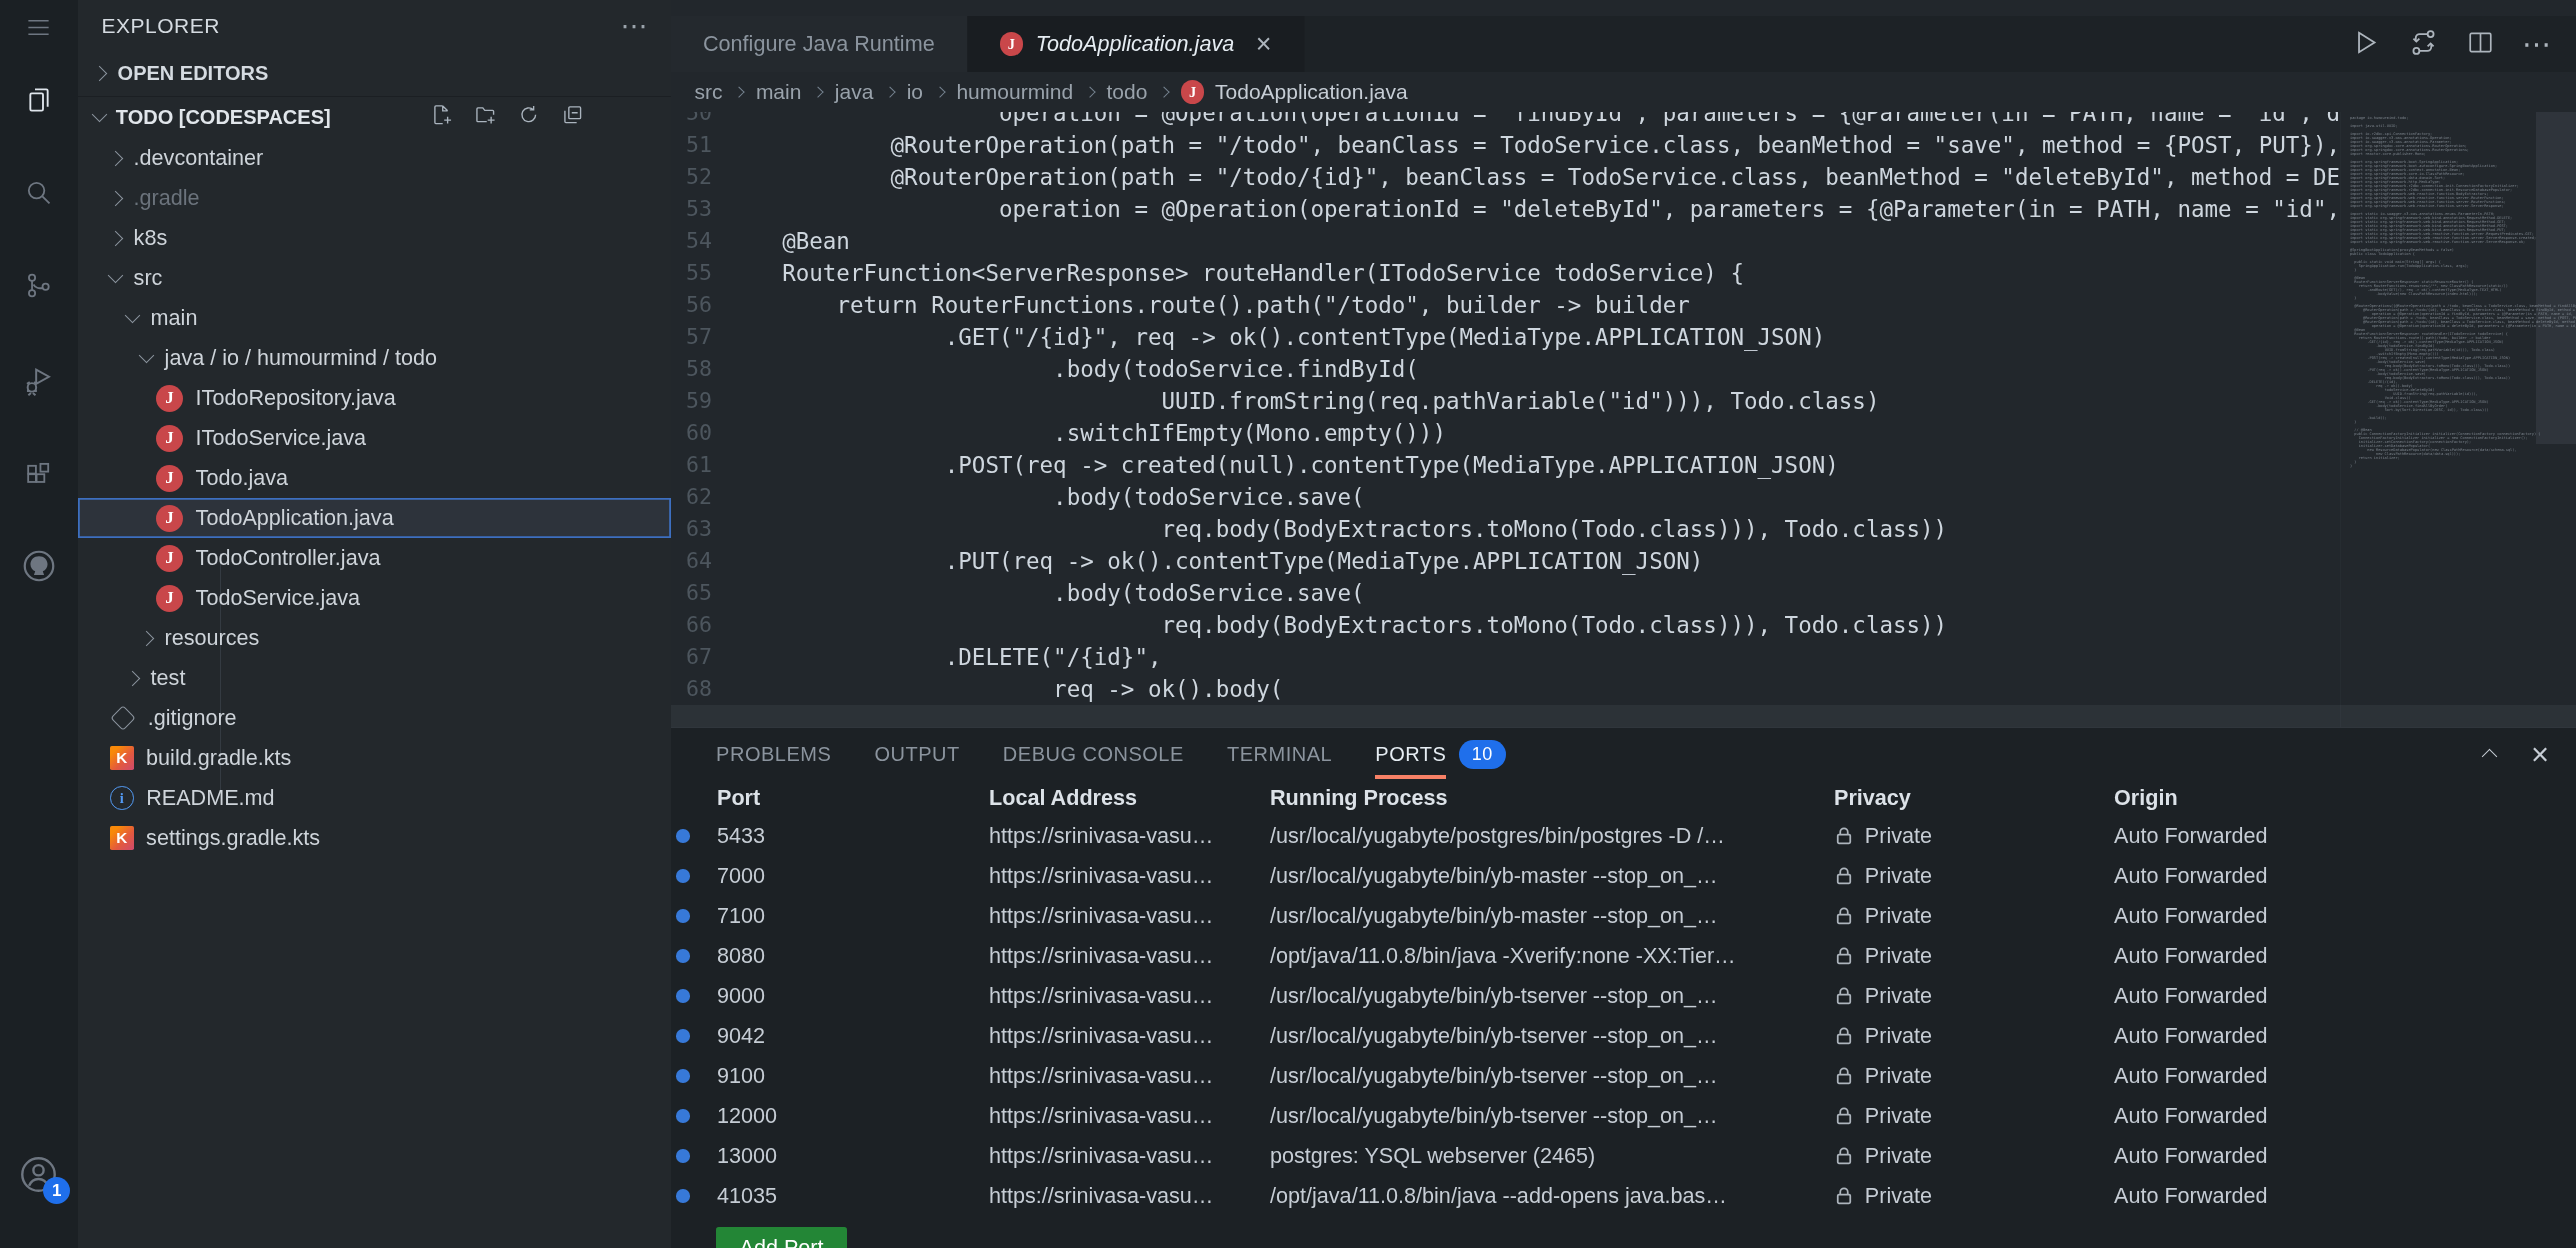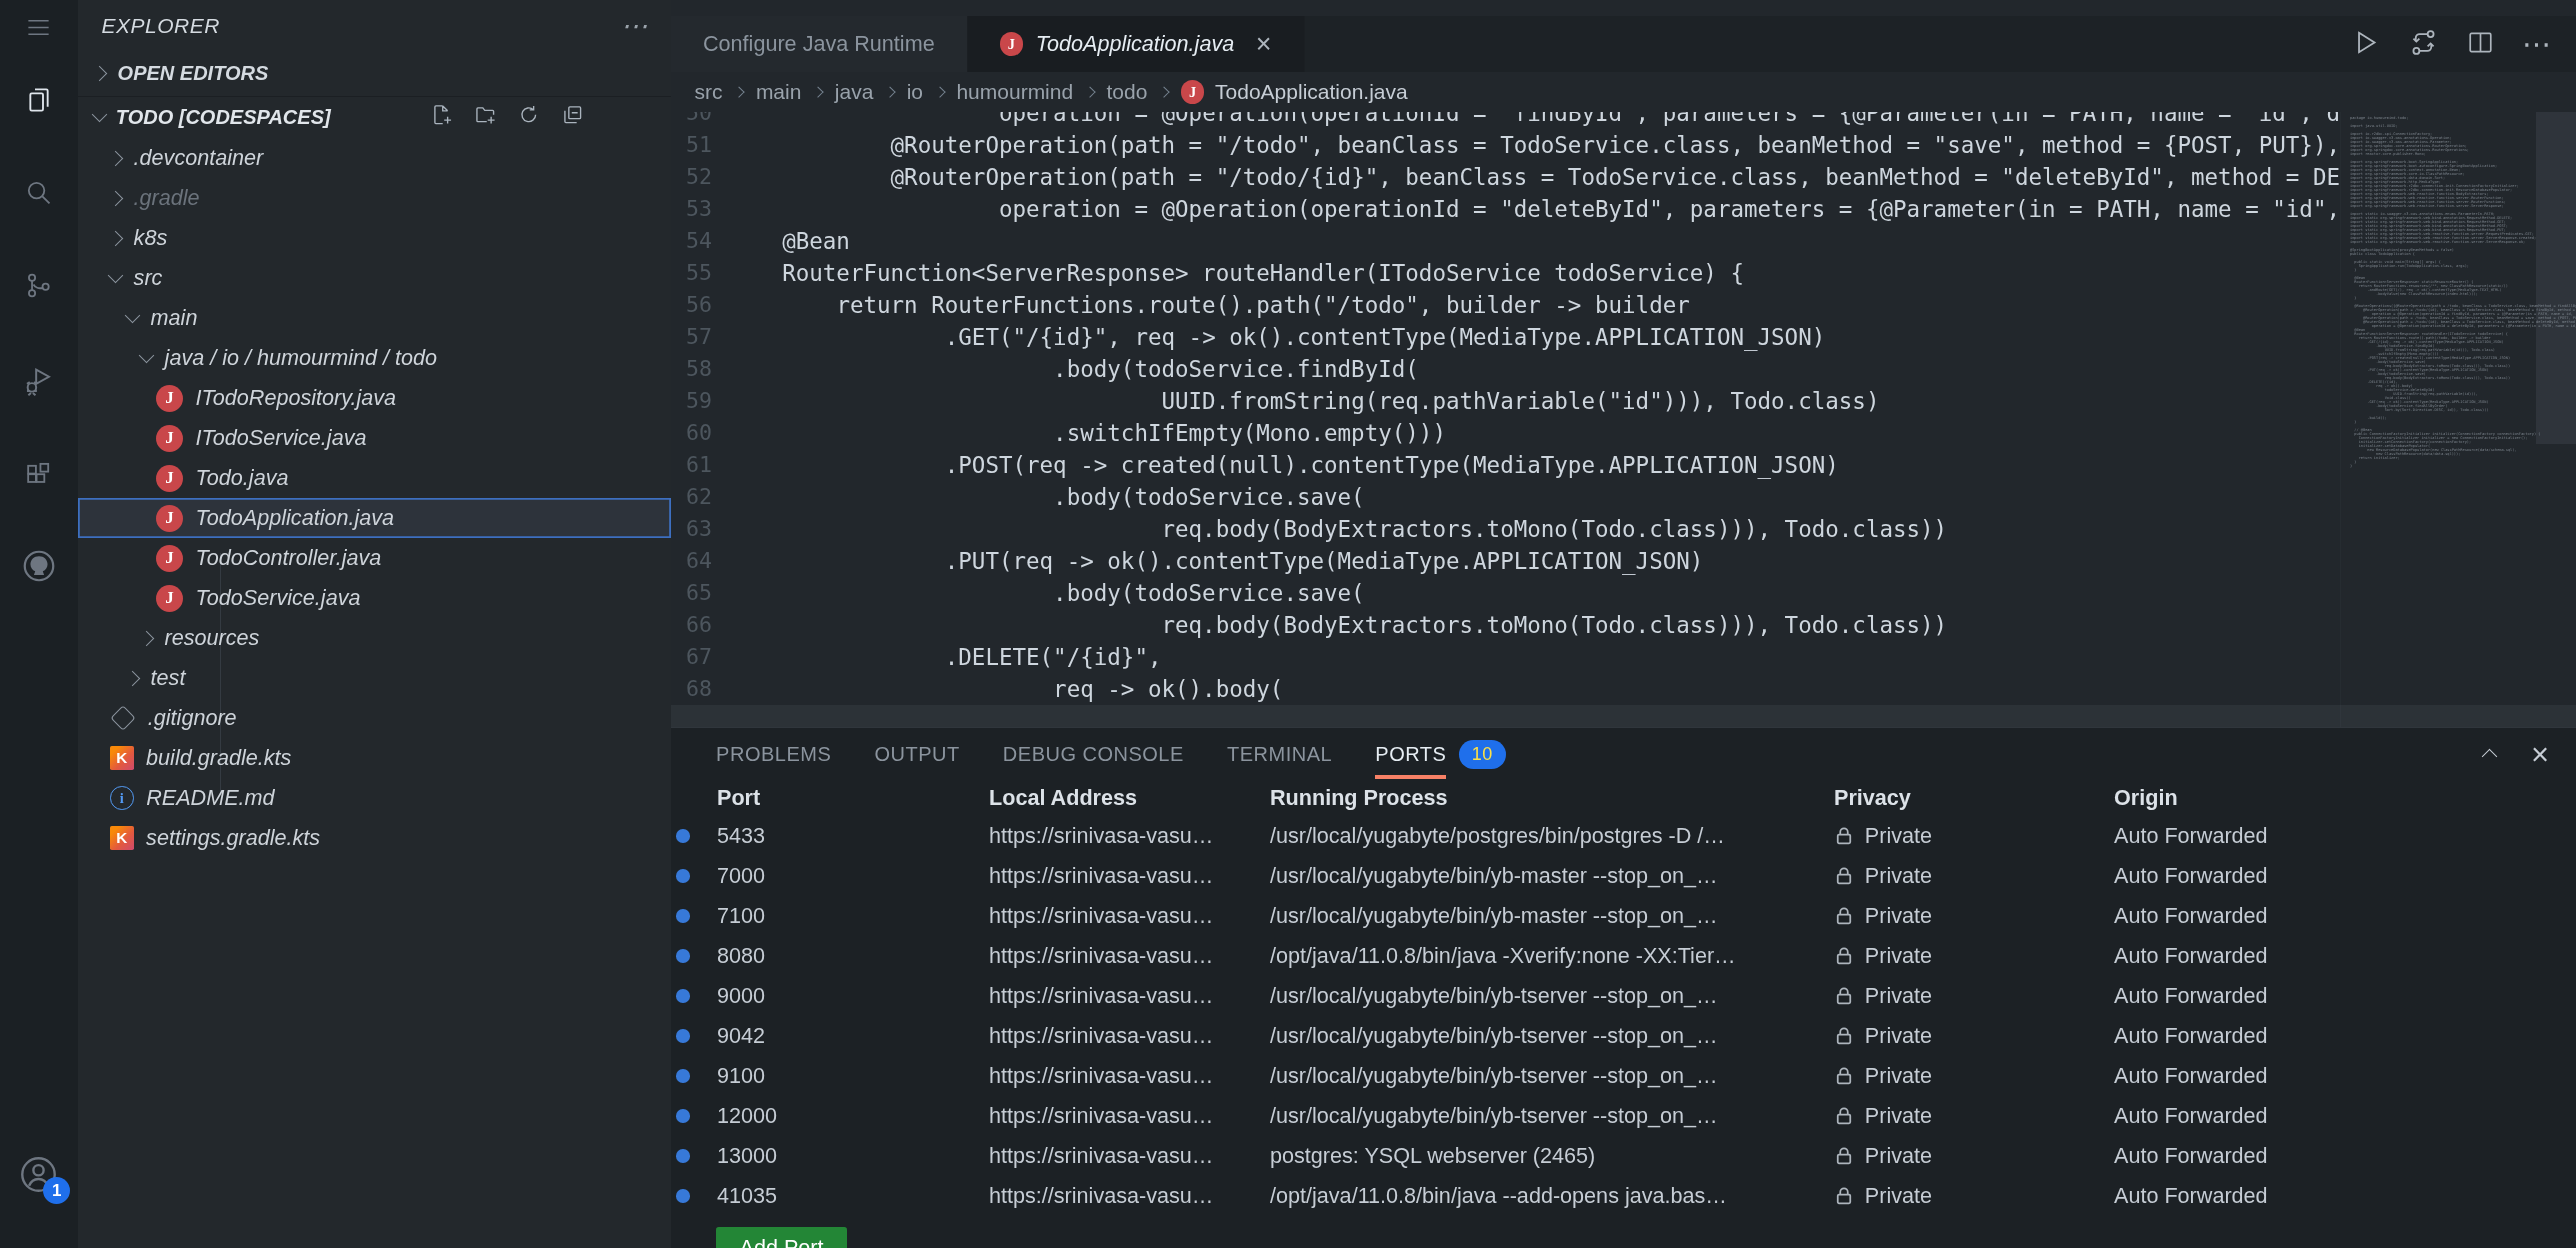--- a/index.html
+++ b/index.html
@@ -6,21 +6,21 @@
   #root{position:relative;width:2576px;height:1248px;overflow:hidden;
         font-family:"Liberation Sans",sans-serif;color:#cdd3da;background:#22272c;}
   
   .activitybar{position:absolute;left:0;top:0;width:78px;height:1248px;background:#1b2024;}
   .abicon{position:absolute;left:15.3px;width:47px;height:47px;display:flex;align-items:center;justify-content:center;}
   .abicon svg{stroke:#6e7681;fill:none;stroke-width:1.4px;}
   .abicon.active svg{stroke:#dfe5ec;}
   .acct-badge{position:absolute;right:-8px;bottom:-6.3px;width:27px;height:27px;border-radius:50%;
       background:#1f6feb;color:#fff;font:bold 17px/27px "Liberation Sans",sans-serif;text-align:center;}
   
-  .sidebar{position:absolute;left:78px;top:0;width:593px;height:1248px;background:#23282c;font-style:italic;}
+  .sidebar{position:absolute;left:78px;top:0;width:593px;height:1248px;background:#23282c;}
   .sb-header{height:51px;display:flex;align-items:center;padding:0 23.5px;justify-content:space-between;}
   .sb-title{font-size:21px;color:#d5dbe1;letter-spacing:0.5px;}
   .glyph-more{color:#9aa3ab;font-size:27px;line-height:18px;}
   .sb-section{height:45px;display:flex;align-items:center;gap:12.6px;padding-left:16px;
       border-bottom:0.9px solid #1b1f23;font-weight:bold;font-size:20px;color:#d5dbe1;text-align:right;}
   .proj-row{height:41px;display:flex;align-items:center;gap:10.8px;padding-left:16px;font-weight:bold;font-size:20px;color:#e1e6eb;}
   .proj-actions{margin-left:auto;margin-right:87px;display:flex;gap:20px;}
   .proj-actions svg{stroke:#aab4be;fill:none;stroke-width:1.4px;}
   .tree{position:relative;}
   .trow{height:40px;display:flex;align-items:center;gap:12.6px;font-size:21.6px;color:#ced4da;position:relative;}
@@ -66,21 +66,21 @@
   .minimap pre{margin:3.6px 0 0 9px;font:3.6px/4px "DejaVu Sans Mono",monospace;tab-size:2;color:#8a939c;opacity:.85;white-space:pre;}
   .vscroll{position:absolute;top:0;right:0;width:40px;height:332px;background:rgba(140,149,159,.13);}
   .hscroll{position:absolute;left:0;right:0;bottom:0;height:21.6px;background:rgba(140,149,159,.10);}
   
   .panel{position:absolute;left:0;top:711px;right:0;height:538px;background:#1c2125;border-top:0.9px solid #30363c;}
   .paneltabs{height:52px;display:flex;align-items:center;padding-left:23.5px;gap:0;}
   .ptab{display:flex;align-items:center;padding:0 21.6px;height:100%;font-size:20px;color:#8b949e;letter-spacing:0.5px;}
   .ptab .plbl{padding:13.5px 0 9px;border-bottom:4.5px solid transparent;}
   .ptab.active{color:#e6edf3;}
   .ptab.active .plbl{border-bottom-color:#f78166;}
-  .pbadge{margin-left:12.6px;min-width:36px;height:29px;border-radius:14.4px;background:#1f6feb;color:#fde047;
+  .pbadge{margin-left:12.6px;min-width:36px;height:29px;border-radius:14.4px;background:#1f6feb;color:#ffffff;
       font-size:18px;display:flex;align-items:center;justify-content:center;padding:0 5.4px;}
   .panel-actions{margin-left:auto;display:flex;align-items:center;gap:36px;padding-right:27px;}
   .glyph-x{color:#c6cdd5;font-size:31px;line-height:31px;}
   .ports{position:absolute;left:0;top:52px;right:0;bottom:0;}
   .prow{display:grid;grid-template-columns:318px 281px 564px 280px 462px;align-items:center;height:40px;font-size:21.6px;color:#c6cdd5;}
   .prow.head{height:36px;font-weight:bold;color:#dce2e8;}
   .pcell{overflow:hidden;white-space:nowrap;}
   .c-port{display:flex;align-items:center;padding-left:5.4px;}
   .c-port .dot{width:13.5px;height:13.5px;border-radius:50%;background:#3779d9;margin-right:27px;flex:none;}
   .head .c-port{padding-left:46px;}

